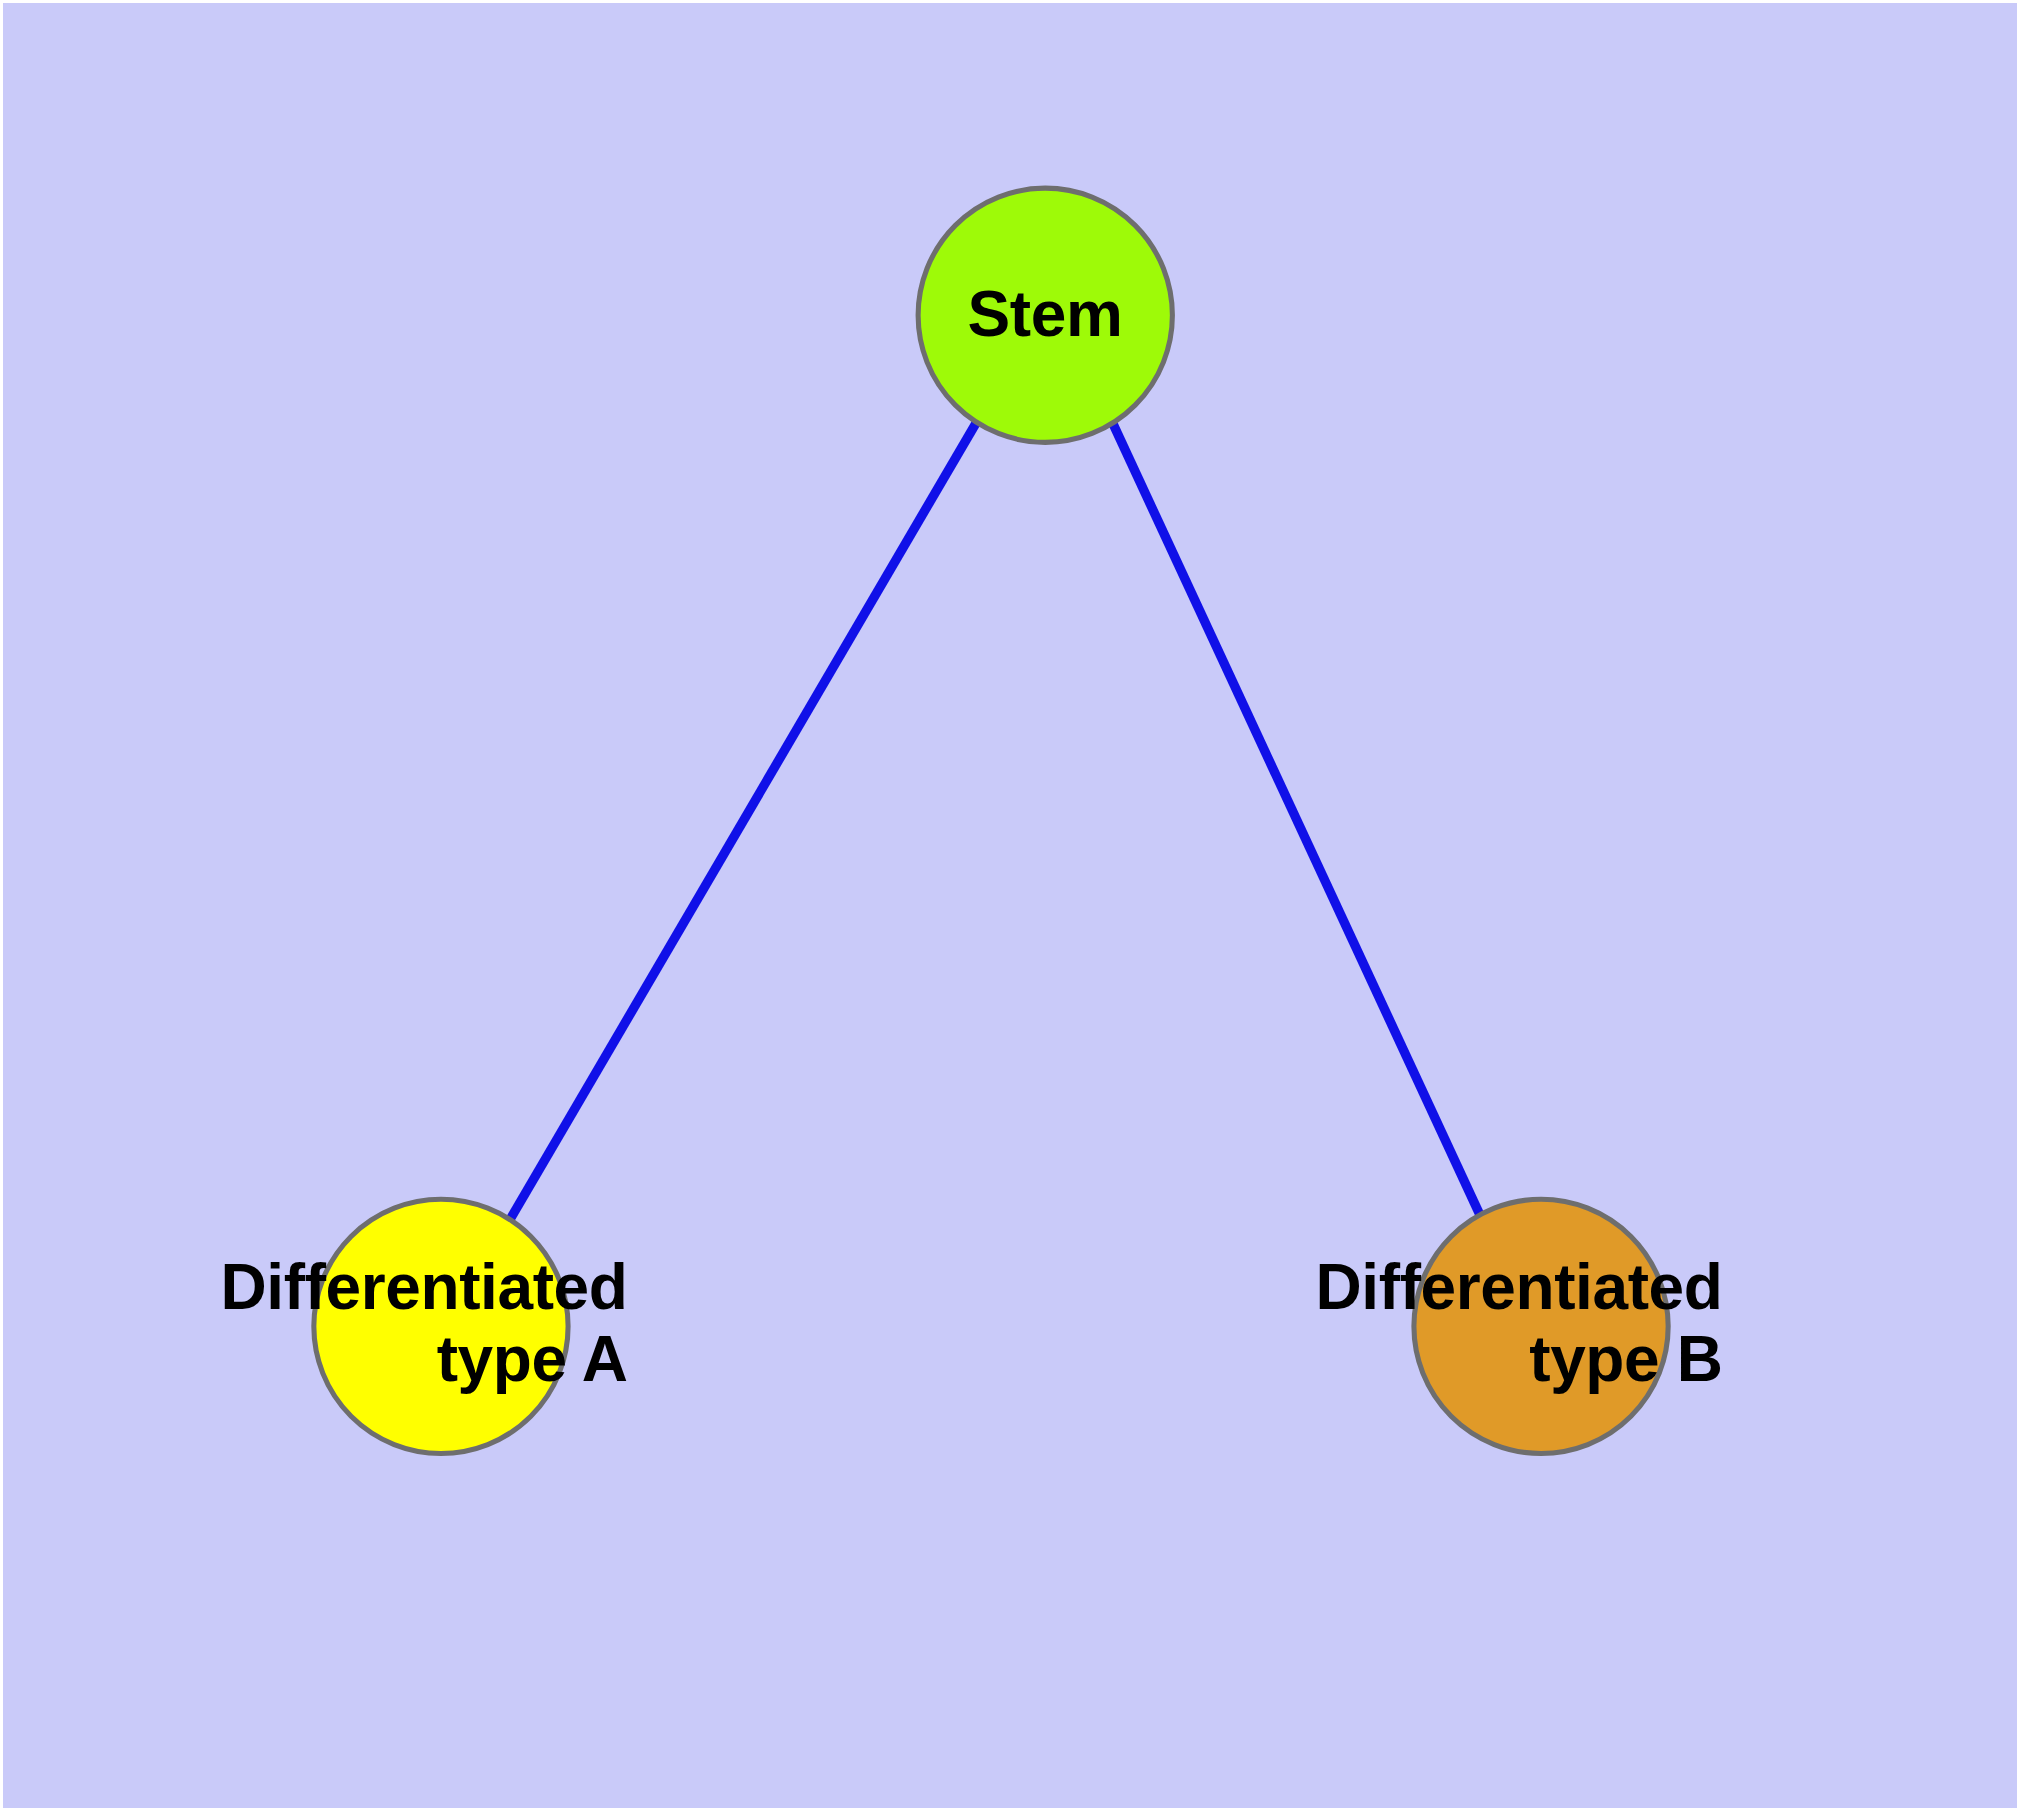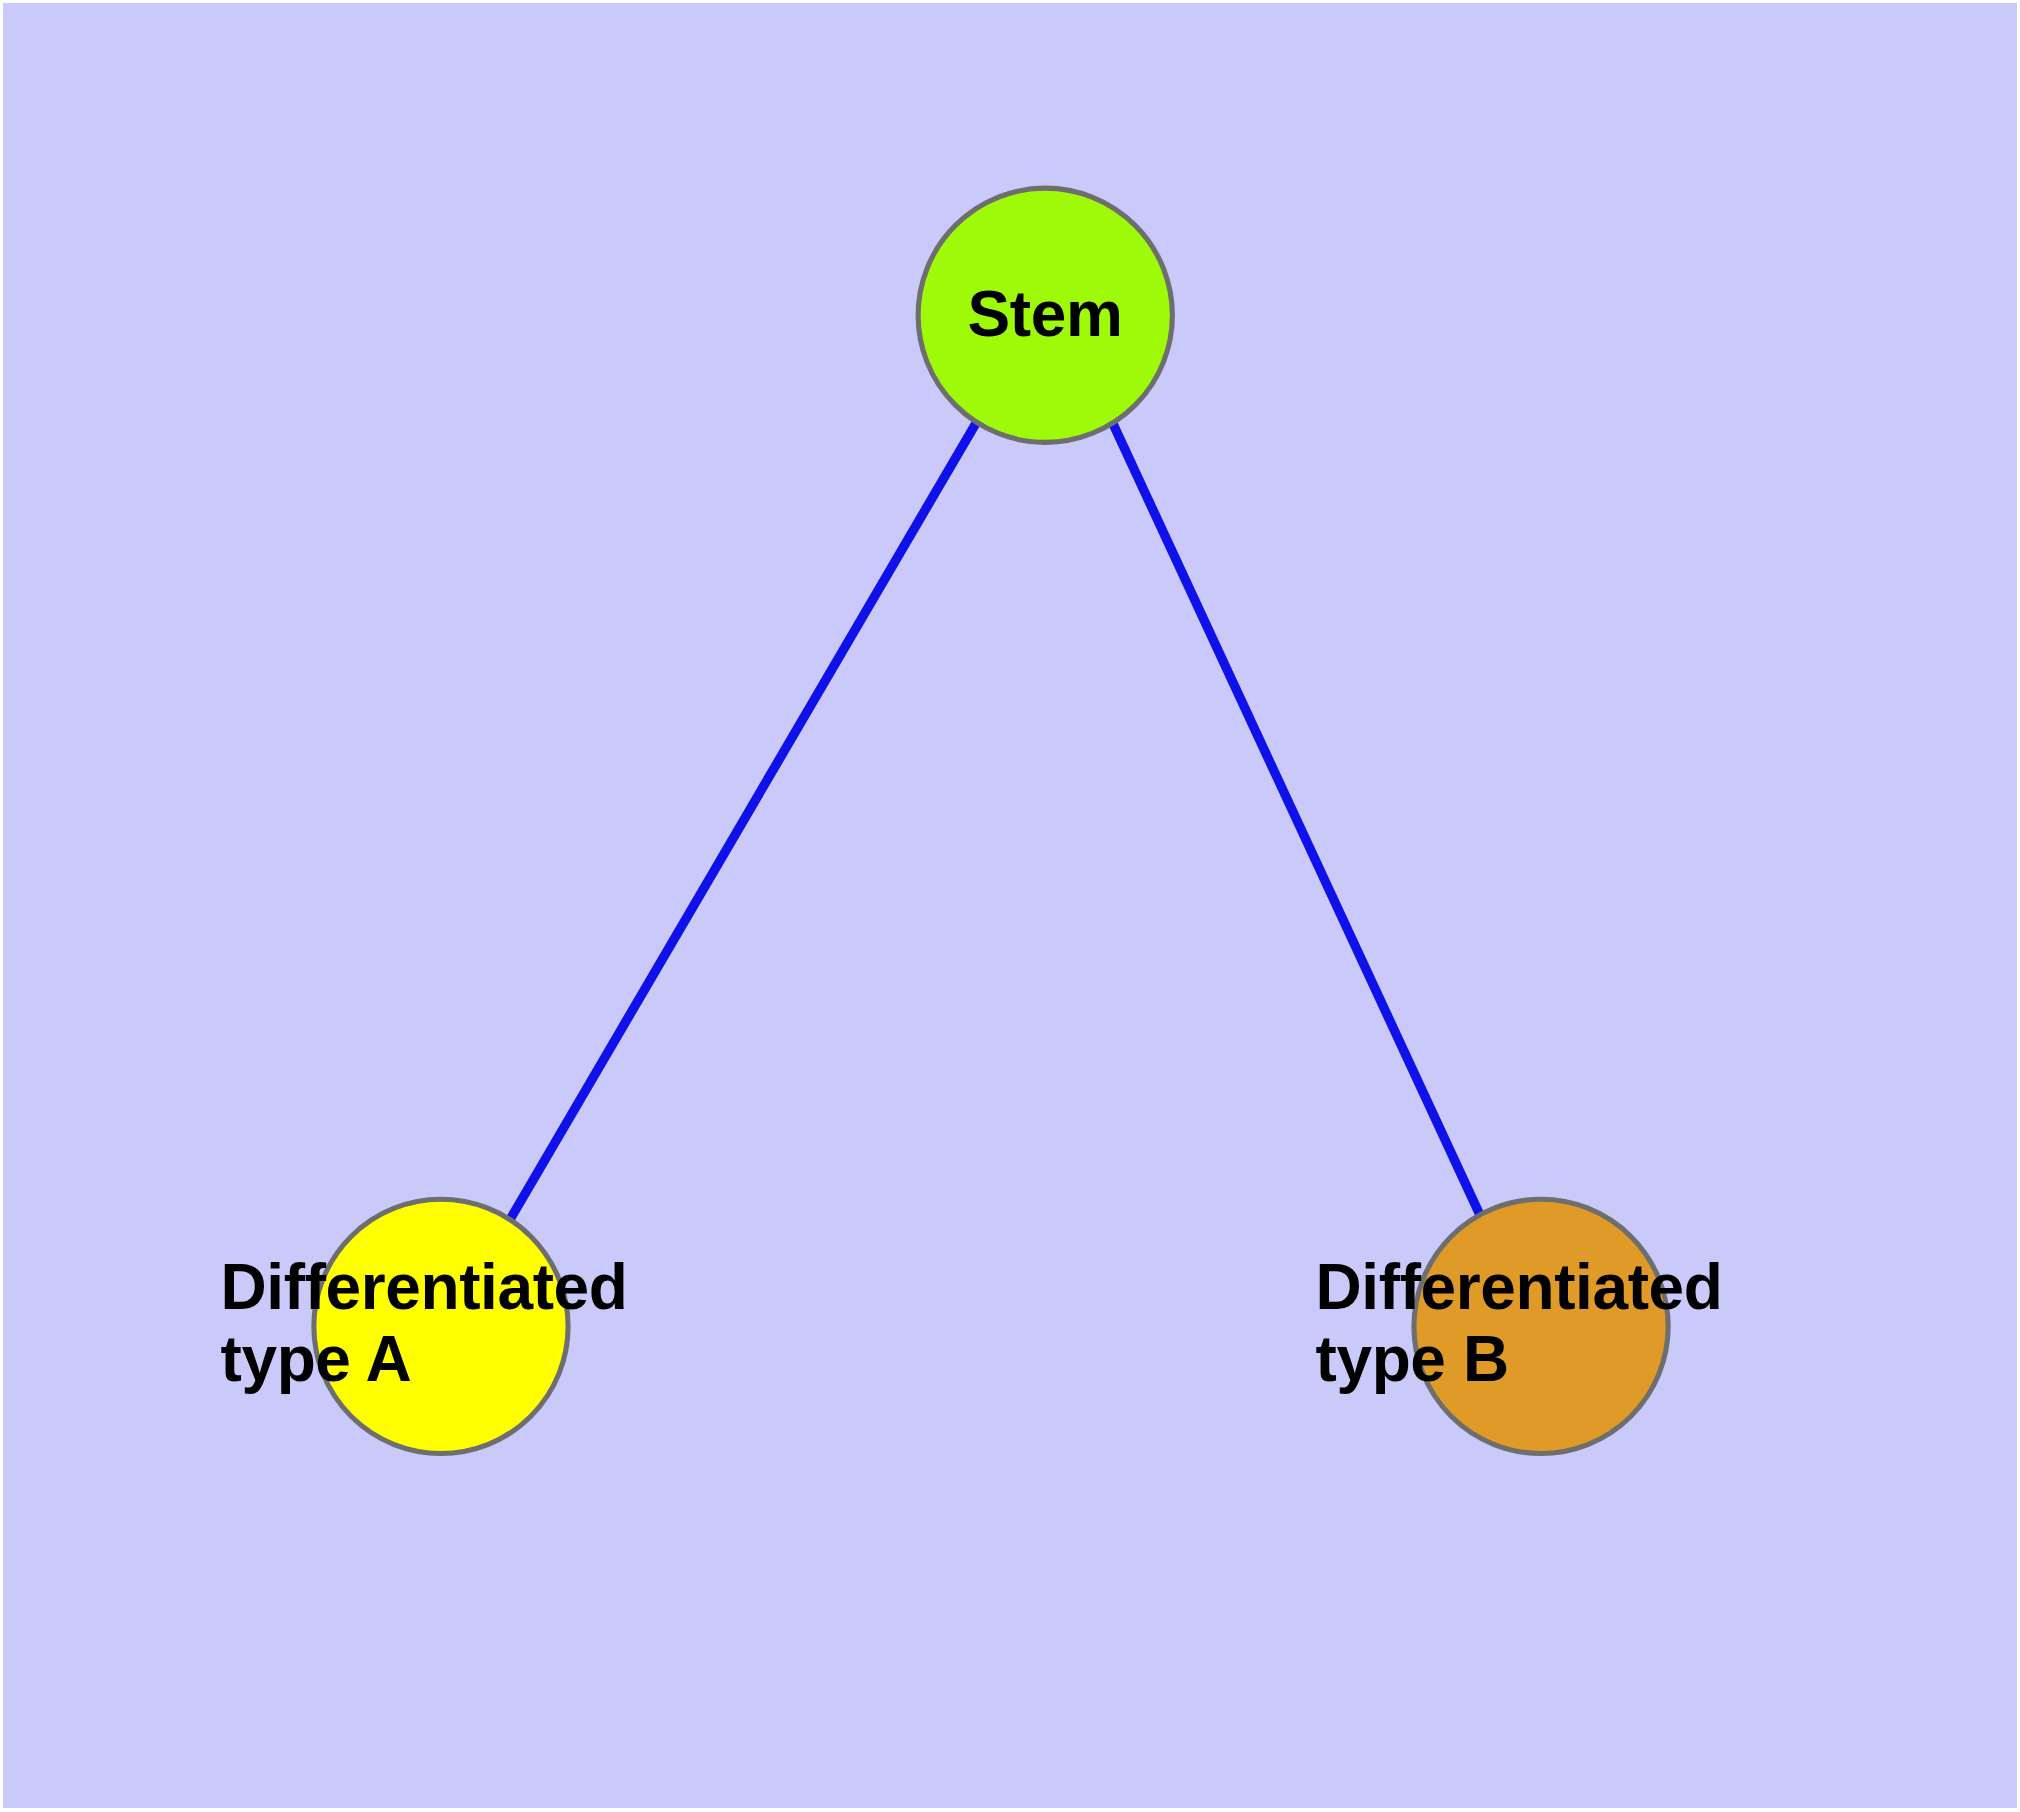--- a/index.html
+++ b/index.html
@@ -30,21 +30,21 @@
     top: 0;
     width: 2021px;
     height: 1812px;
   }
   .node-label {
     position: absolute;
     color: #000000;
     font-weight: bold;
     font-size: 64px;
     line-height: 1.12;
-    text-align: left;
+    text-align: right;
     white-space: pre;
     letter-spacing: -0.4px;
     transform: translate(-50%, -50%);
     pointer-events: none;
   }
   .node-label.single {
     font-size: 64px;
   }
 </style>
 </head>

